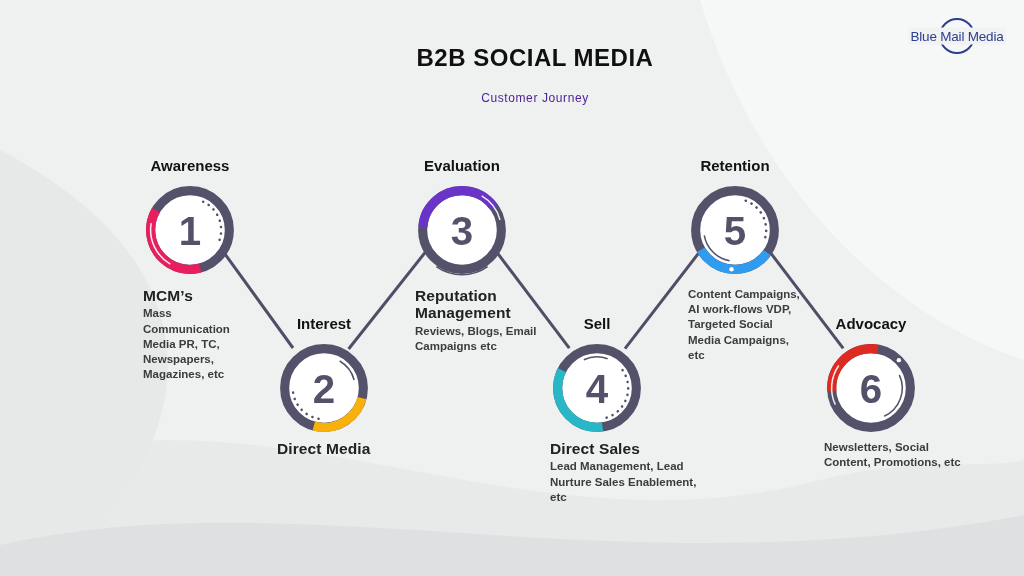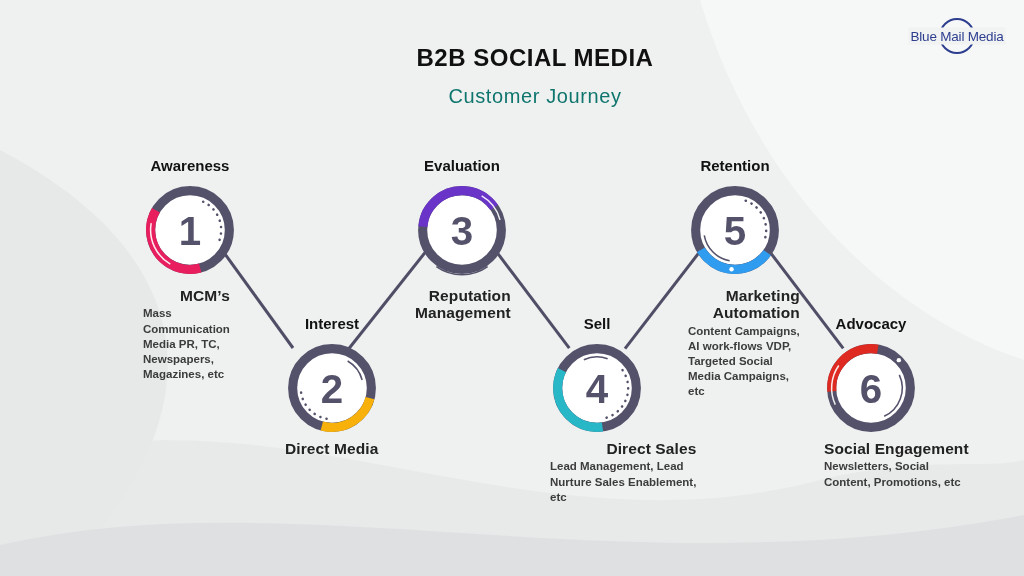--- a/index.html
+++ b/index.html
@@ -8,21 +8,21 @@
     font-family:"Liberation Sans", sans-serif;
     background:#eff0f0;
     position:relative;
     overflow:hidden;
   }
   .bg-waves { position:absolute; left:0; top:0; z-index:0; }
 
   
   .header { position:absolute; top:44px; left:46px; right:0; text-align:center; z-index:3; }
   .title-1 { font-size:24px; font-weight:800; letter-spacing:.5px; color:#101010; }
-  .title-2 { font-size:20px; font-weight:400; letter-spacing:.6px; color:#0f766e; margin-top:13px; }
+  .title-2 { font-size:12px; font-weight:400; letter-spacing:.6px; color:#4c1d95; margin-top:19px; }
 
   
   .logo { position:absolute; top:13px; right:14px; width:106px; height:46px; z-index:3; }
   .logo-ring {
     position:absolute; left:50%; top:50%; transform:translate(-50%,-50%);
     width:36px; height:36px; border:2.5px solid #2d3e8f; border-radius:50%;
     box-sizing:border-box;
   }
   .logo-text {
     position:absolute; left:50%; top:50%; transform:translate(-50%,-50%);
@@ -30,21 +30,21 @@
     background:#f1f2f2; padding:1px 2px; letter-spacing:-0.2px;
   }
 
   
   .connectors { position:absolute; left:0; top:0; z-index:1; }
 
   
   .stage { position:absolute; width:184px; z-index:2; }
   .stage.top    { top:134px;margin-top:23px; }
   .stage.bottom { top:315px; }
-  .s1 { left:98px; }  .s2 { left:240px; } .s3 { left:370px; }
+  .s1 { left:98px; }  .s2 { left:232px; } .s3 { left:370px; }
   .s4 { left:505px; } .s5 { left:643px; } .s6 { left:779px; }
 
   .stage-label {
     text-align:center; font-size:15px; font-weight:700; color:#121212;
     margin-bottom:6px; height:19px;
   }
   .ring { display:block; width:96px; height:96px; margin:0 auto; overflow:visible; }
   .ring-base   { fill:#ffffff; stroke-width:9.5; }
   .ring-accent { fill:none; stroke-width:9.5; }
   .dots { fill:none; stroke:#54526a; stroke-width:2.6; stroke-dasharray:0.2 6.5; stroke-linecap:round; }
@@ -53,21 +53,21 @@
   .num {
     font-size:42px; font-weight:700; text-anchor:middle; dominant-baseline:central;
     font-family:"Liberation Sans", sans-serif;
   }
 
   .stage-text { margin-left:45px; width:max-content; }
   .stage.top    .stage-text { margin-top:9px; }
   .stage.bottom .stage-text { margin-top:4px; }
   .stage-title {
     font-size:15.5px; font-weight:600; color:#222222; line-height:1.12;
-    white-space:pre-line; margin-bottom:2px; letter-spacing:.1px;text-align:right;
+    white-space:pre-line; margin-bottom:2px; letter-spacing:.1px;
   }
   .stage-desc {
     font-size:11.5px; font-weight:700; color:#3c3c3c; line-height:1.32;
     white-space:pre-line;
   }
 </style>
 </head>
 <body>
 
 <svg class="bg-waves" width="1024" height="576" viewBox="0 0 1024 576">
@@ -133,20 +133,22 @@
   <svg class="ring" viewBox="0 0 100 100">
     <circle class="ring-base" cx="50" cy="50" r="41" stroke="#54526a"></circle>
     <circle class="ring-accent" cx="50" cy="50" r="41" pathLength="360" stroke-dasharray="140 220" transform="rotate(185 50 50)" stroke="#6a34c8"></circle>
     <path class="thin white" d="M70.5 14.5 A41 41 0 0 1 89.6 39.4"></path>
     <path class="thin" d="M76.7 88.1 A46.5 46.5 0 0 1 23.3 88.1"></path>
     <text class="num" x="50" y="51" fill="#54526a">3</text>
   </svg>
   <div class="stage-text">
     <div class="stage-title">Reputation
 Management</div>
+    <div class="stage-desc">Reviews, Blogs, Email
+Campaigns etc</div>
   </div>
 </div>
 
 <div class="stage bottom s4">
   <div class="stage-label">Sell</div>
   <svg class="ring" viewBox="0 0 100 100">
     <circle class="ring-base" cx="50" cy="50" r="41" stroke="#54526a"></circle>
     <circle class="ring-accent" cx="50" cy="50" r="41" pathLength="360" stroke-dasharray="125 235" transform="rotate(82 50 50)" stroke="#27b7c6"></circle>
     <path class="dots" d="M76.6 31.4 A32.5 32.5 0 0 1 58.4 81.4"></path>
     <path class="thin" d="M36.3 20.5 A32.5 32.5 0 0 1 61.1 19.5"></path>
@@ -164,38 +166,35 @@
   <div class="stage-label">Retention</div>
   <svg class="ring" viewBox="0 0 100 100">
     <circle class="ring-base" cx="50" cy="50" r="41" stroke="#54526a"></circle>
     <circle class="ring-accent" cx="50" cy="50" r="41" pathLength="360" stroke-dasharray="115 245" transform="rotate(35 50 50)" stroke="#2f9cef"></circle>
     <path class="dots" d="M61.1 19.5 A32.5 32.5 0 0 1 81.4 58.4"></path>
     <path class="thin" d="M44.4 82 A32.5 32.5 0 0 1 18 55.6"></path>
     <circle cx="46.4" cy="90.8" r="2.3" fill="#ffffff"></circle>
     <text class="num" x="50" y="51" fill="#54526a">5</text>
   </svg>
   <div class="stage-text">
-    <div class="stage-title">Marketing
-Automation</div>
     <div class="stage-desc">Content Campaigns,
 AI work-flows VDP,
 Targeted Social
 Media Campaigns,
 etc</div>
   </div>
 </div>
 
 <div class="stage bottom s6">
   <div class="stage-label">Advocacy</div>
   <svg class="ring" viewBox="0 0 100 100">
     <circle class="ring-base" cx="50" cy="50" r="41" stroke="#54526a"></circle>
     <circle class="ring-accent" cx="50" cy="50" r="41" pathLength="360" stroke-dasharray="105 255" transform="rotate(175 50 50)" stroke="#de2a20"></circle>
     <path class="thin white" d="M12.8 67.3 A41 41 0 0 1 16.4 26.5"></path>
     <path class="thin" d="M79.5 36.3 A32.5 32.5 0 0 1 63.7 79.5"></path>
     <circle cx="79" cy="21" r="2.3" fill="#ffffff"></circle>
     <text class="num" x="50" y="51" fill="#54526a">6</text>
   </svg>
   <div class="stage-text">
-    <div class="stage-title">Social Engagement</div>
     <div class="stage-desc">Newsletters, Social
 Content, Promotions, etc</div>
   </div>
 </div>
 
 </body></html>

